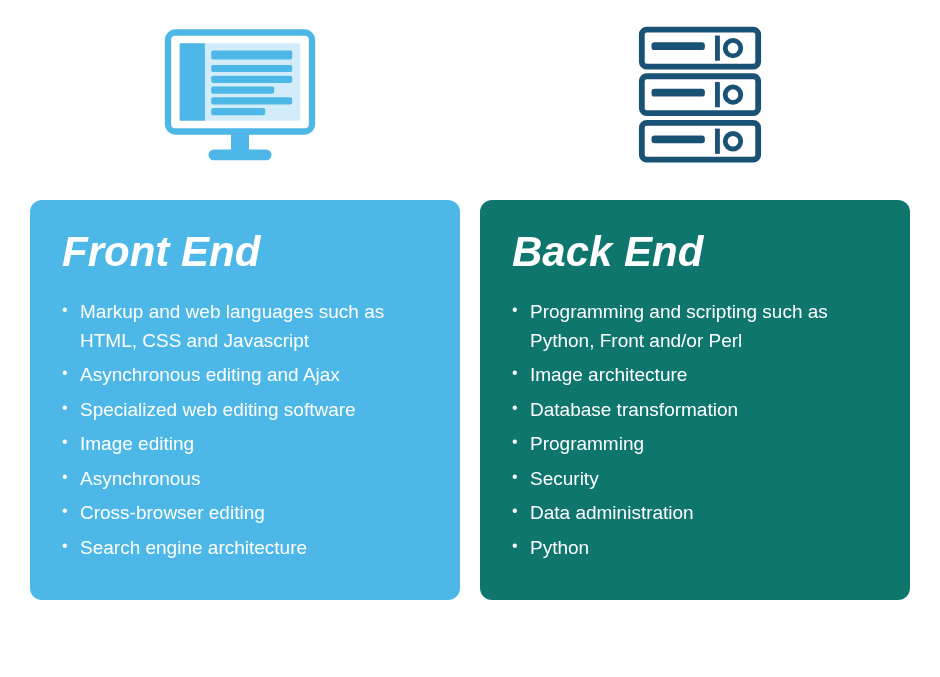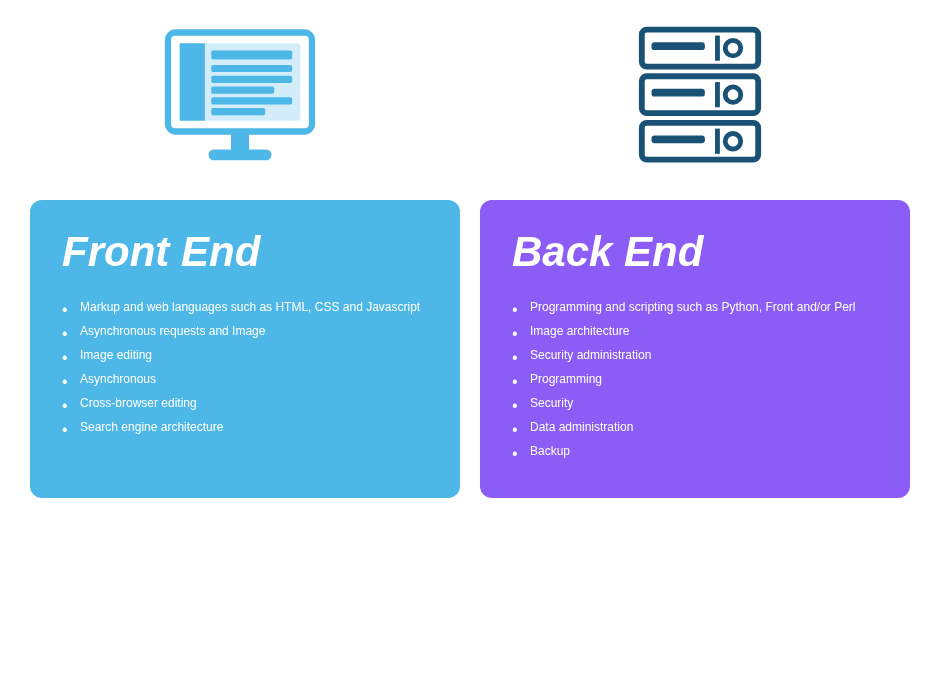--- a/index.html
+++ b/index.html
@@ -49,39 +49,39 @@
       flex: 1;
       border-radius: 12px;
       padding: 28px 32px 32px 32px;
     }
 
     .card-front {
       background-color: #4db8e8;
     }
 
     .card-back {
-      background-color: #8b5cf6;
+      background-color: #0f766e;
     }
 
     .card-title {
       font-size: 42px;
       font-weight: 900;
       color: #ffffff;
       margin-bottom: 22px;
       font-style: italic;
     }
 
     .card ul {
       list-style: none;
       padding: 0;
     }
 
     .card ul li {
       color: #ffffff;
-      font-size: 12px;
+      font-size: 19px;
       line-height: 1.5;
       margin-bottom: 6px;
       padding-left: 18px;
       position: relative;
     }
 
     .card ul li::before {
       content: "•";
       position: absolute;
       left: 0;
@@ -137,34 +137,35 @@
   </div>
 </div>
 
 <div class="cards-section">
 
   <div class="card card-front">
     <div class="card-title">Front End</div>
     <ul>
 
     <li>Markup and web languages such as HTML, CSS and Javascript</li>
-        <li>Asynchronous requests and Image</li>
+        <li>Asynchronous editing and Ajax</li>
+        <li>Specialized web editing software</li>
         <li>Image editing</li>
         <li>Asynchronous</li>
         <li>Cross-browser editing</li>
         <li>Search engine architecture</li>
       </ul>
   </div>
 
   <div class="card card-back">
     <div class="card-title">Back End</div>
     <ul>
 
     <li>Programming and scripting such as Python, Front and/or Perl</li>
         <li>Image architecture</li>
-        <li>Security administration</li>
+        <li>Database transformation</li>
         <li>Programming</li>
         <li>Security</li>
         <li>Data administration</li>
-        <li>Backup</li>
+        <li>Python</li>
       </ul>
   </div>
 </div>
 
 </body></html>

